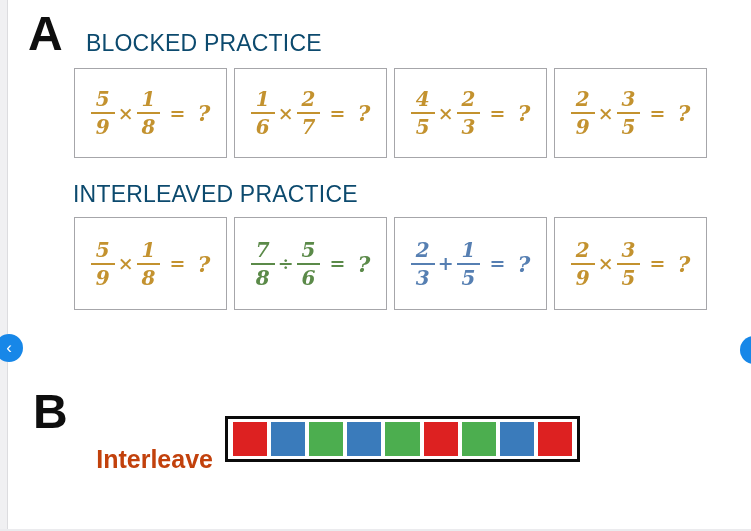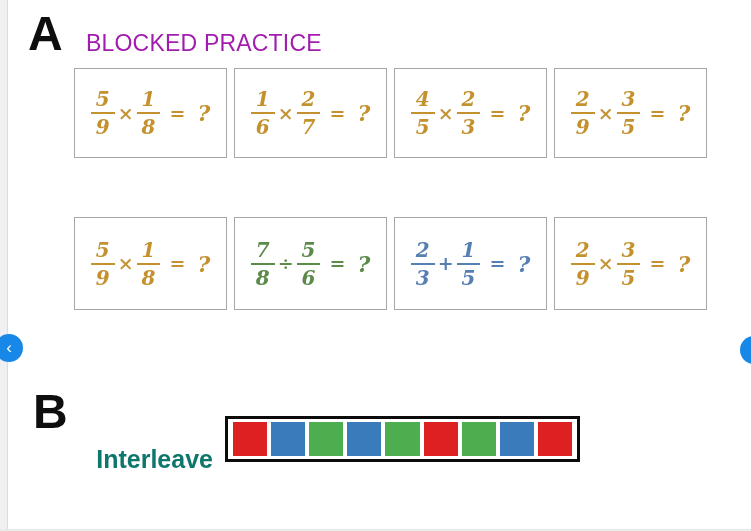--- a/index.html
+++ b/index.html
@@ -23,21 +23,21 @@
   }
 
   .panel-letter {
     position: absolute; color: #0e0e0e; font-weight: 700;
     font-size: 48px; line-height: 1; letter-spacing: 0;
   }
   .letter-a { left: 28px; top: 10px; }
   .letter-b { left: 33px; top: 388px; }
 
   .section-title {
-    position: absolute; color: #a21caf; font-size: 23px; line-height: 1.1;
+    position: absolute; color: #0c4a6e; font-size: 23px; line-height: 1.1;
     letter-spacing: 0.2px; white-space: nowrap;
   }
   .title-blocked { left: 86px; top: 31px; }
   .title-interleaved { left: 73px; top: 182px; }
 
   .problem-row { position: absolute; display: flex; gap: 7px; }
   .row-blocked { left: 74px; top: 68px; }
   .row-interleaved { left: 74px; top: 217px; }
 
   .problem-card {
@@ -69,21 +69,21 @@
   }
   .nav-prev { left: -5px; top: 334px; }
   .nav-next { left: 740px; top: 336px; }
   .nav-btn .glyph { transform: translateY(-1px); }
 
   .b-row { position: absolute; left: 0; display: flex; align-items: center; }
   .b-row-1 { top: 404px; }
   .b-row-2 { top: 457px; }
   .b-row-label {
     width: 213px; padding-right: 12px; text-align: right;
-    color: #0f766e; font-size: 25px; font-weight: 700; white-space: nowrap; margin-top: 41px;
+    color: #c2410c; font-size: 25px; font-weight: 700; white-space: nowrap; margin-top: 41px;
   }
   .squares-box {
     box-sizing: border-box; width: 355px; height: 46px;
     border: 3px solid #0b0b0b; background: #ffffff;
     padding: 3px 5px; display: flex; gap: 4px; align-items: stretch;
   }
   .square { flex: 1; }
 </style>
 </head>
 <body>
@@ -149,20 +149,21 @@
       <span class="frac">
         <span class="top">3</span>
         <span class="bot">5</span>
       </span>
       <span class="eq">=</span>
       <span class="ans">?</span>
     </span>
   </div>
     </div>
 
+  <div class="section-title title-interleaved">INTERLEAVED PRACTICE</div>
   <div class="problem-row row-interleaved">
       <div class="problem-card" style="color: rgb(195, 146, 47);">
     <span class="equation">
       <span class="frac">
         <span class="top">5</span>
         <span class="bot">9</span>
       </span>
       <span class="op">×</span>
       <span class="frac">
         <span class="top">1</span>

